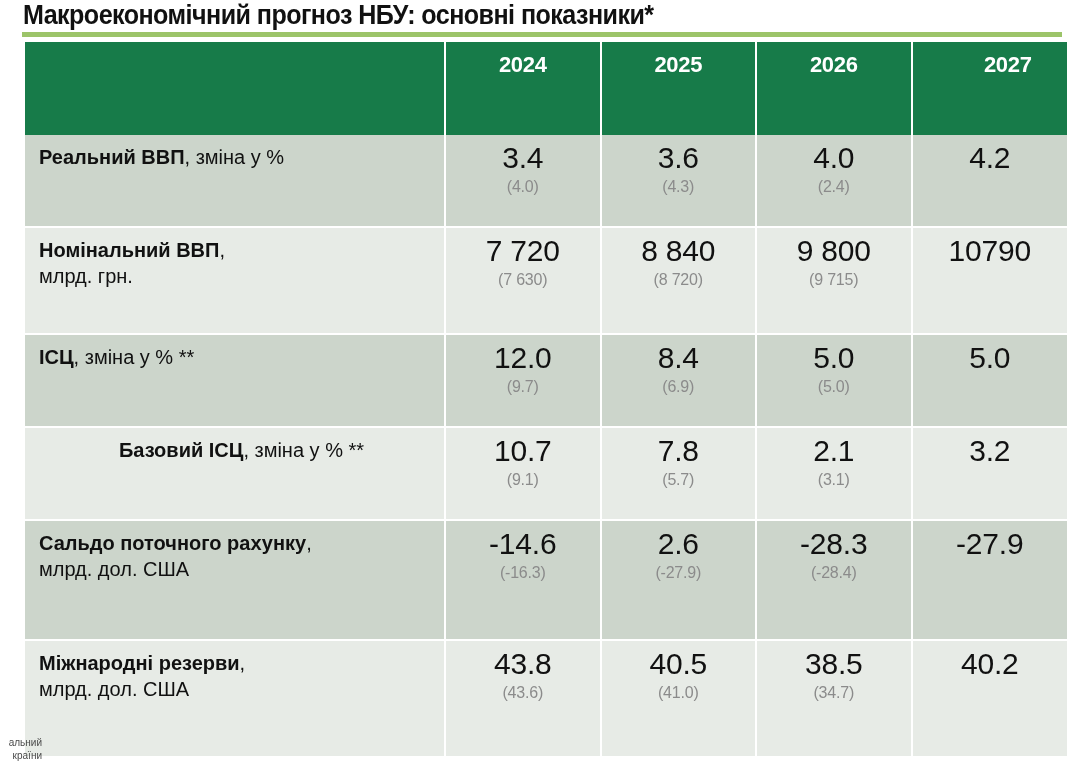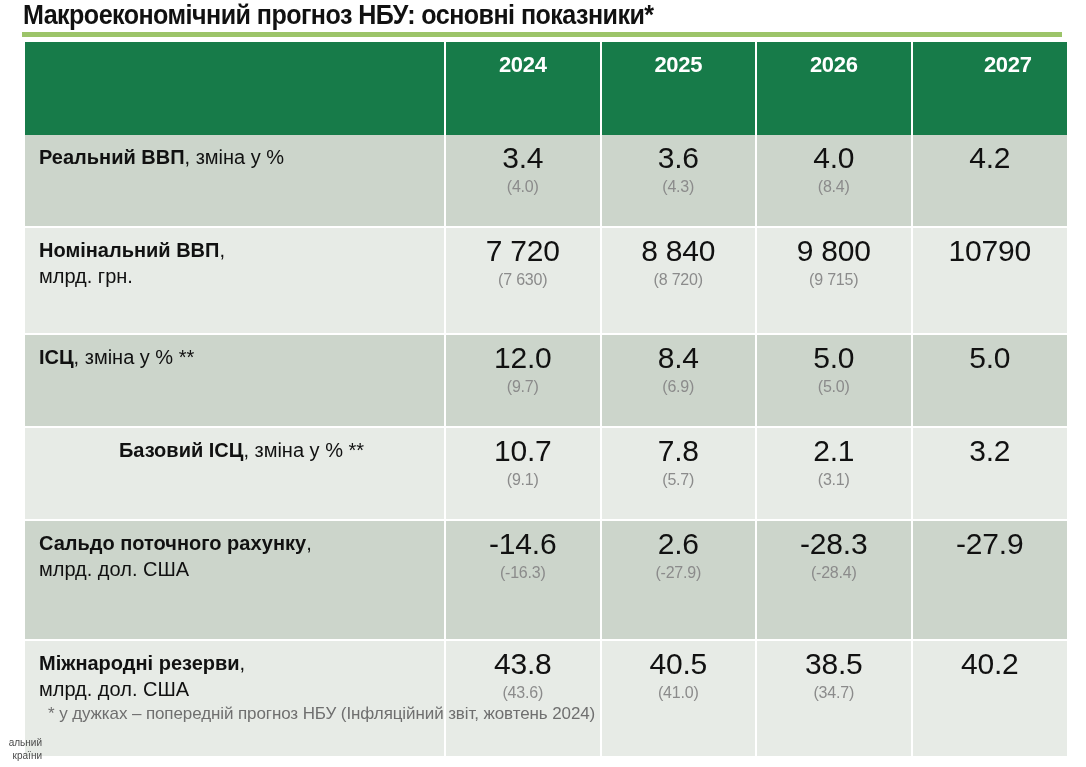--- a/index.html
+++ b/index.html
@@ -182,21 +182,21 @@
         <td class="val">
           <span class="main">3.4</span>
           <span class="prev">(4.0)</span>
         </td>
         <td class="val">
           <span class="main">3.6</span>
           <span class="prev">(4.3)</span>
         </td>
         <td class="val">
           <span class="main">4.0</span>
-          <span class="prev">(8.4)</span>
+          <span class="prev">(2.4)</span>
         </td>
         <td class="val">
           <span class="main">4.2</span>
           <span class="prev"></span>
         </td>
       </tr>
 
       <tr class="band-light r-h2">
         <td class="label">
           <span class="strong">Номінальний ВВП</span><span class="soft">,</span>
@@ -310,19 +310,18 @@
           <span class="main">40.2</span>
           <span class="prev"></span>
         </td>
       </tr>
 
     </tbody>
   </table>
 </div>
 
 <div class="footnotes">
-  <div>* у дужках – попередній прогноз НБУ (Інфляційний звіт, жовтень 2024)</div>
 </div>
 
 <div class="logo-caption">
   <div>альний</div>
   <div>країни</div>
 </div>
 
 </body></html>

